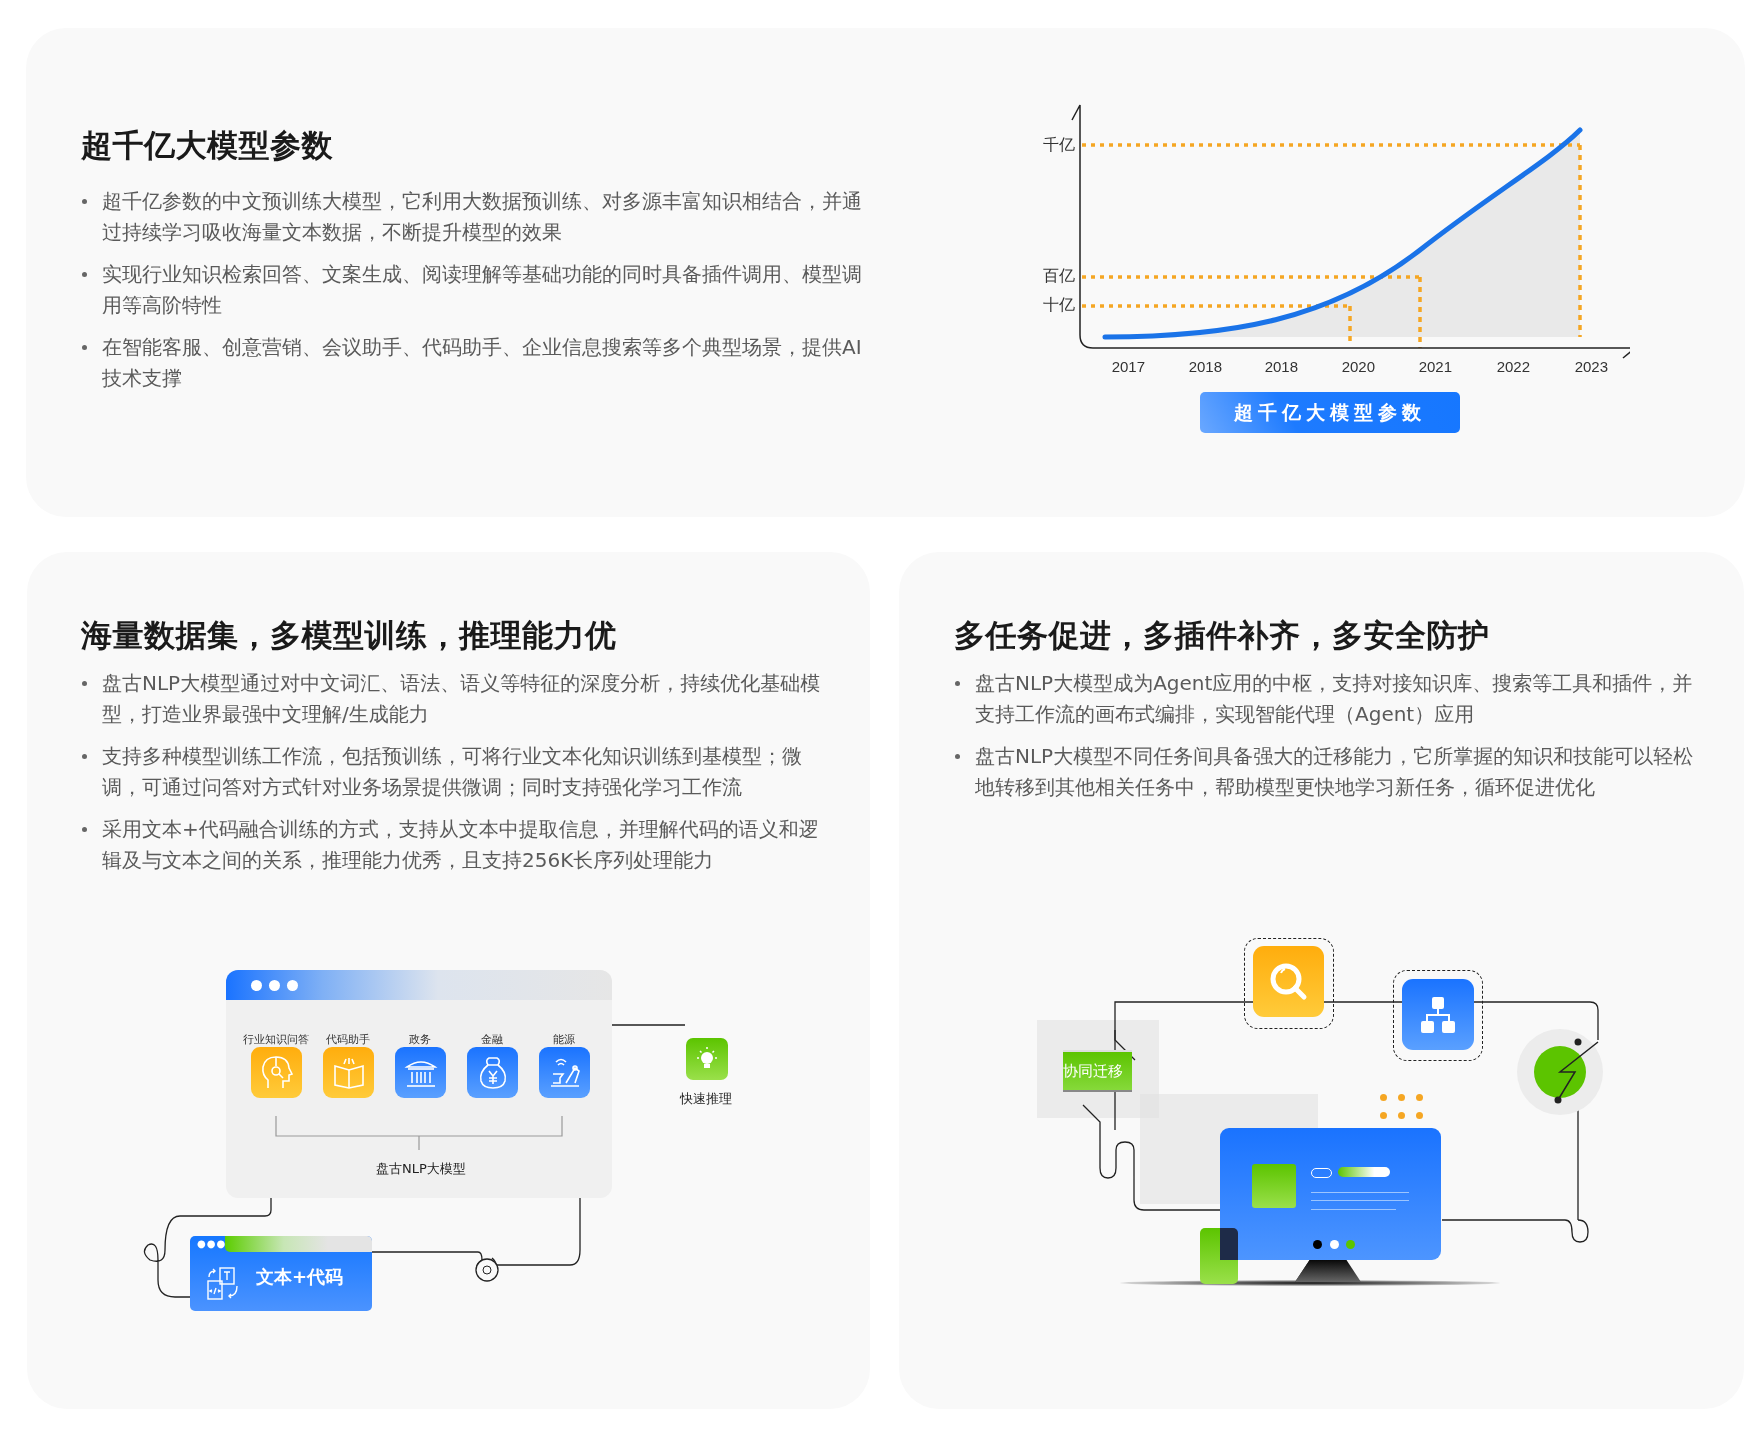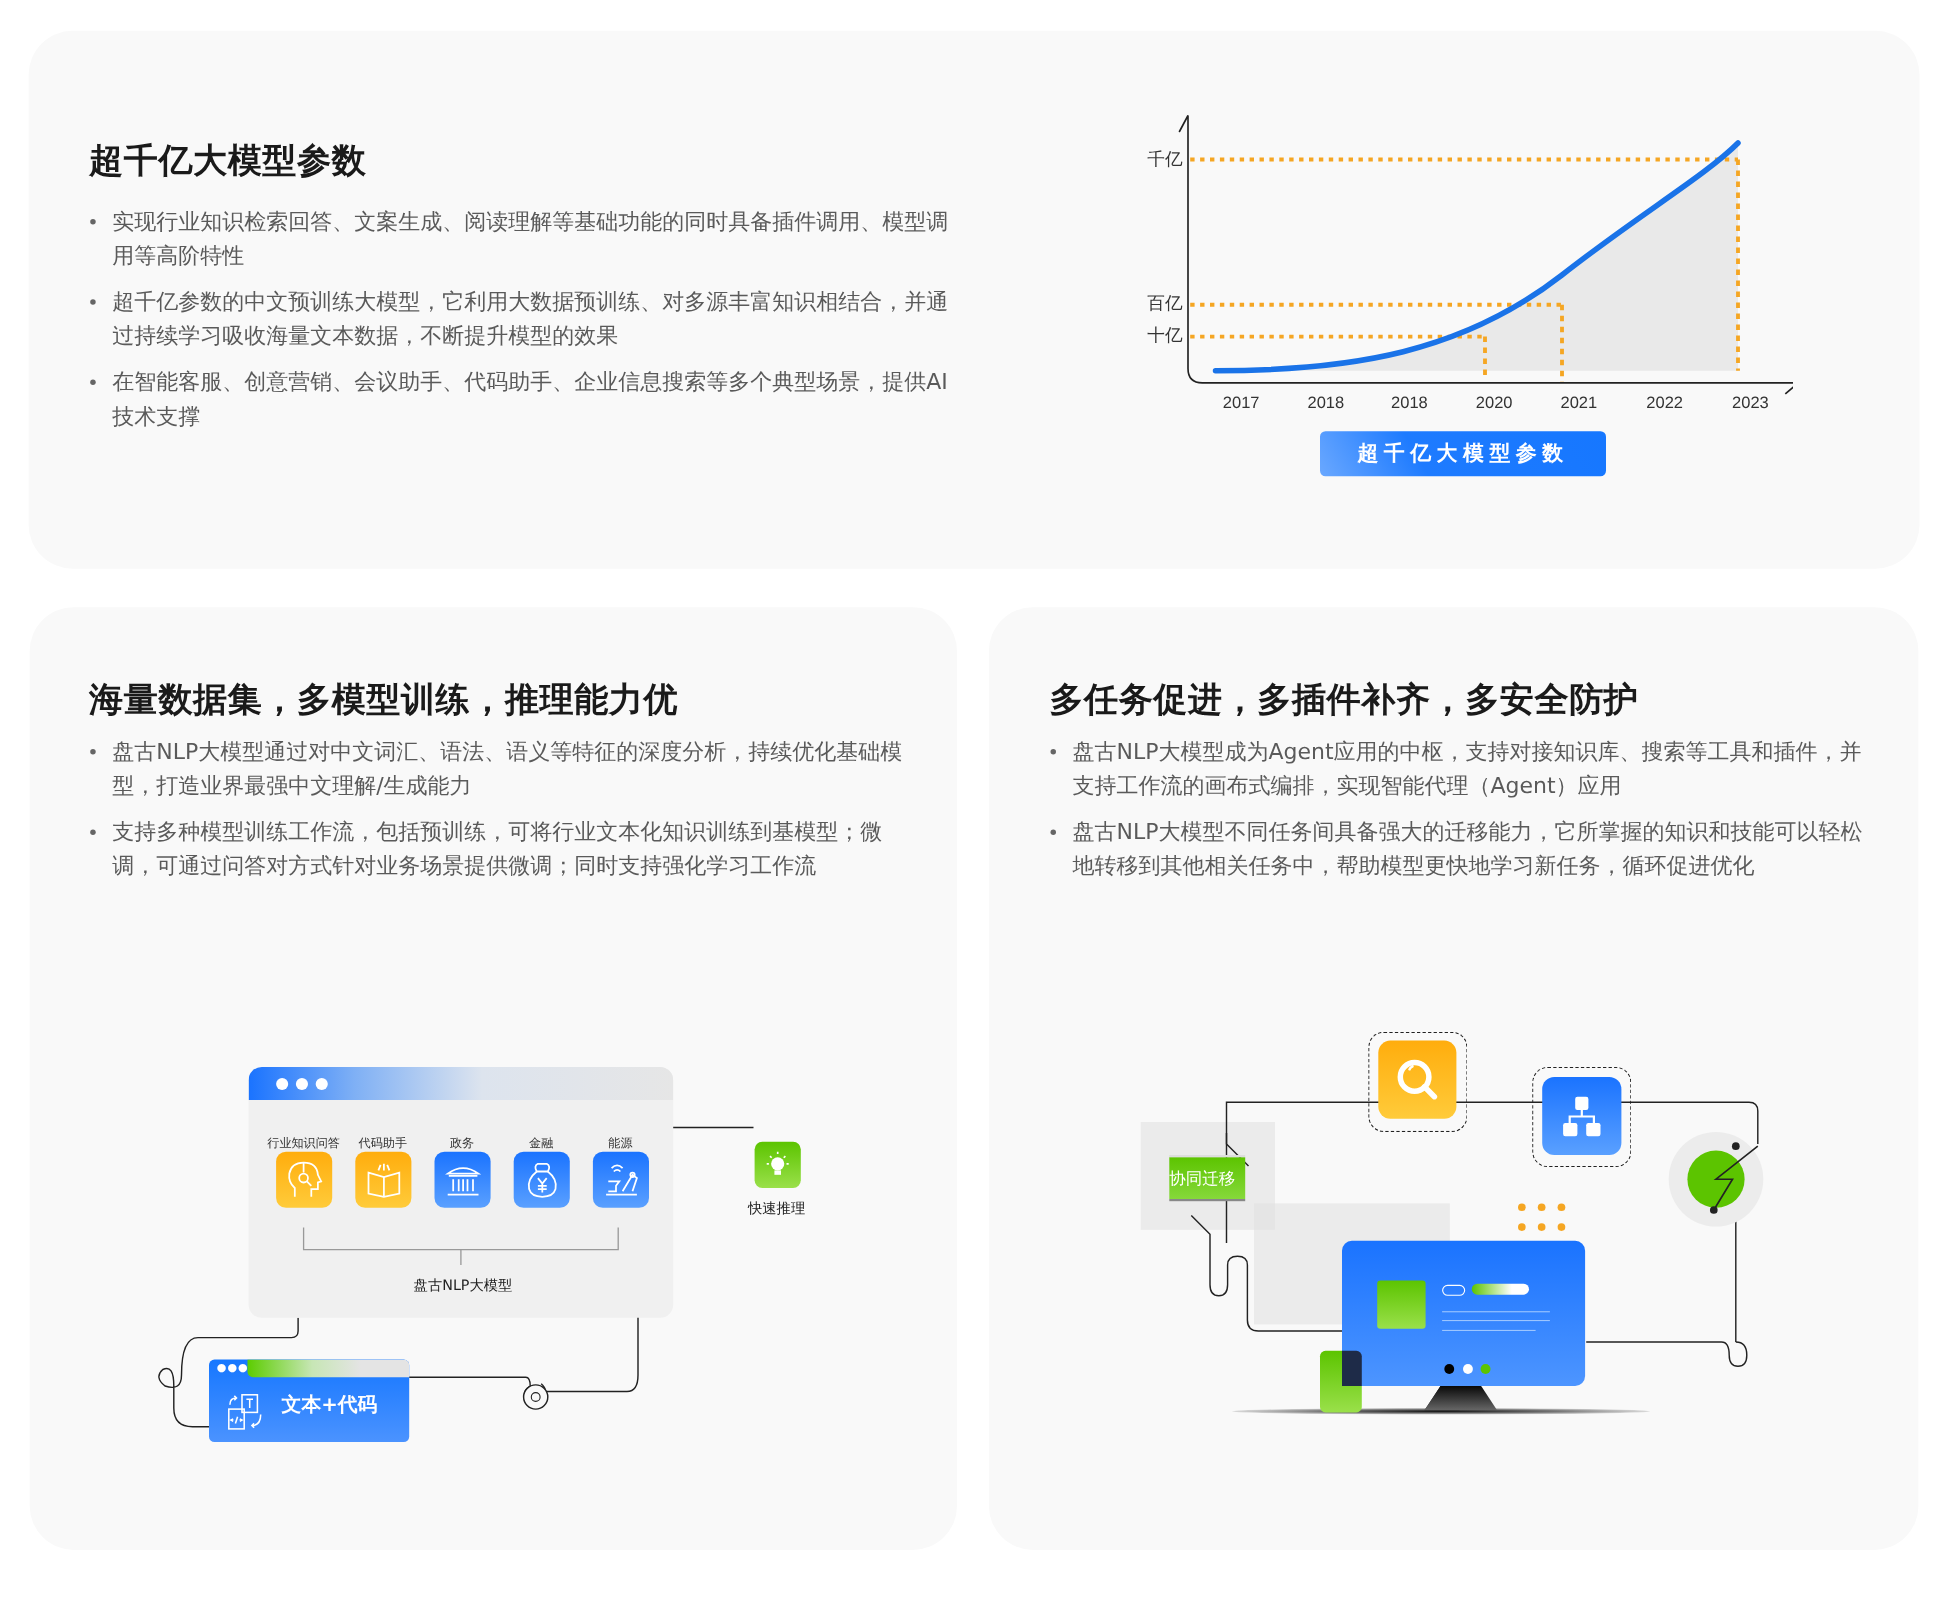--- a/index.html
+++ b/index.html
@@ -36,22 +36,22 @@
   .gray-sq { position: absolute; background: rgba(225,225,225,0.6); }
   .odot { position: absolute; width: 7px; height: 7px; border-radius: 50%; background: #f5a623; }
 </style>
 </head>
 <body>
 
 <div class="card" style="left:26px; top:28px; width:1719px; height:489px;"></div>
 
 <div class="title" style="left:81px; top:125px;">超千亿大模型参数</div>
 <ul class="bullets" style="left:82px; top:186px; width:790px;">
+  <li>超千亿参数的中文预训练大模型，它利用大数据预训练、对多源丰富知识相结合，并通过持续学习吸收海量文本数据，不断提升模型的效果</li>
   <li>实现行业知识检索回答、文案生成、阅读理解等基础功能的同时具备插件调用、模型调用等高阶特性</li>
-  <li>超千亿参数的中文预训练大模型，它利用大数据预训练、对多源丰富知识相结合，并通过持续学习吸收海量文本数据，不断提升模型的效果</li>
   <li>在智能客服、创意营销、会议助手、代码助手、企业信息搜索等多个典型场景，提供AI技术支撑</li>
 </ul>
 
 <svg class="abs" style="left:1030px; top:100px;" width="600" height="290" viewBox="0 0 600 290">
 
   <path d="M75,237 C200,237 300,220 390,150 C460,95 520,60 550,30 L550,237 Z" fill="#e9e9e9"></path>
 
   <line x1="52" y1="45" x2="550" y2="45" stroke="#f5a623" stroke-width="3.5" stroke-dasharray="4,5"></line>
   <line x1="52" y1="177" x2="390" y2="177" stroke="#f5a623" stroke-width="3.5" stroke-dasharray="4,5"></line>
   <line x1="52" y1="206" x2="320" y2="206" stroke="#f5a623" stroke-width="3.5" stroke-dasharray="4,5"></line>
@@ -79,20 +79,21 @@
 <div class="xlabel" style="left:1548px; top:358px;">2023</div>
 
 <div class="chart-btn">超千亿大模型参数</div>
 
 <div class="card" style="left:27px; top:552px; width:843px; height:857px;"></div>
 
 <div class="title" style="left:81px; top:615px;">海量数据集，多模型训练，推理能力优</div>
 <ul class="bullets" style="left:82px; top:668px; width:740px;">
   <li>盘古NLP大模型通过对中文词汇、语法、语义等特征的深度分析，持续优化基础模型，打造业界最强中文理解/生成能力</li>
   <li>支持多种模型训练工作流，包括预训练，可将行业文本化知识训练到基模型；微调，可通过问答对方式针对业务场景提供微调；同时支持强化学习工作流</li>
+  <li>采用文本+代码融合训练的方式，支持从文本中提取信息，并理解代码的语义和逻辑及与文本之间的关系，推理能力优秀，且支持256K长序列处理能力</li>
 </ul>
 
 <svg class="abs" style="left:130px; top:960px;" width="630" height="360" viewBox="0 0 630 360">
   <path d="M141,238 L141,250 Q141,256 135,256 L50,256 Q35,256 35,290 Q35,305 20,300 Q10,292 18,285 Q28,280 28,300 L28,320 Q28,337 45,337 L60,337" fill="none" stroke="#222" stroke-width="1.3"></path>
   <path d="M242,292 L348,292 Q352,292 352,300 Q344,305 348,312 Q356,318 362,312 Q370,305 362,298 M362,305 L440,305 Q450,305 450,290 L450,140 Q450,120 460,120 Q470,128 462,140 Q452,145 450,130 L450,80 Q450,65 460,65 L555,65" fill="none" stroke="#222" stroke-width="1.3"></path>
   <circle cx="450" cy="228" r="5" fill="#666"></circle>
 
   <g transform="translate(357,310)">
     <circle cx="0" cy="0" r="11" fill="#f9f9f9" stroke="#222" stroke-width="1.3"></circle>
     <circle cx="0" cy="0" r="4" fill="none" stroke="#222" stroke-width="1"></circle>

